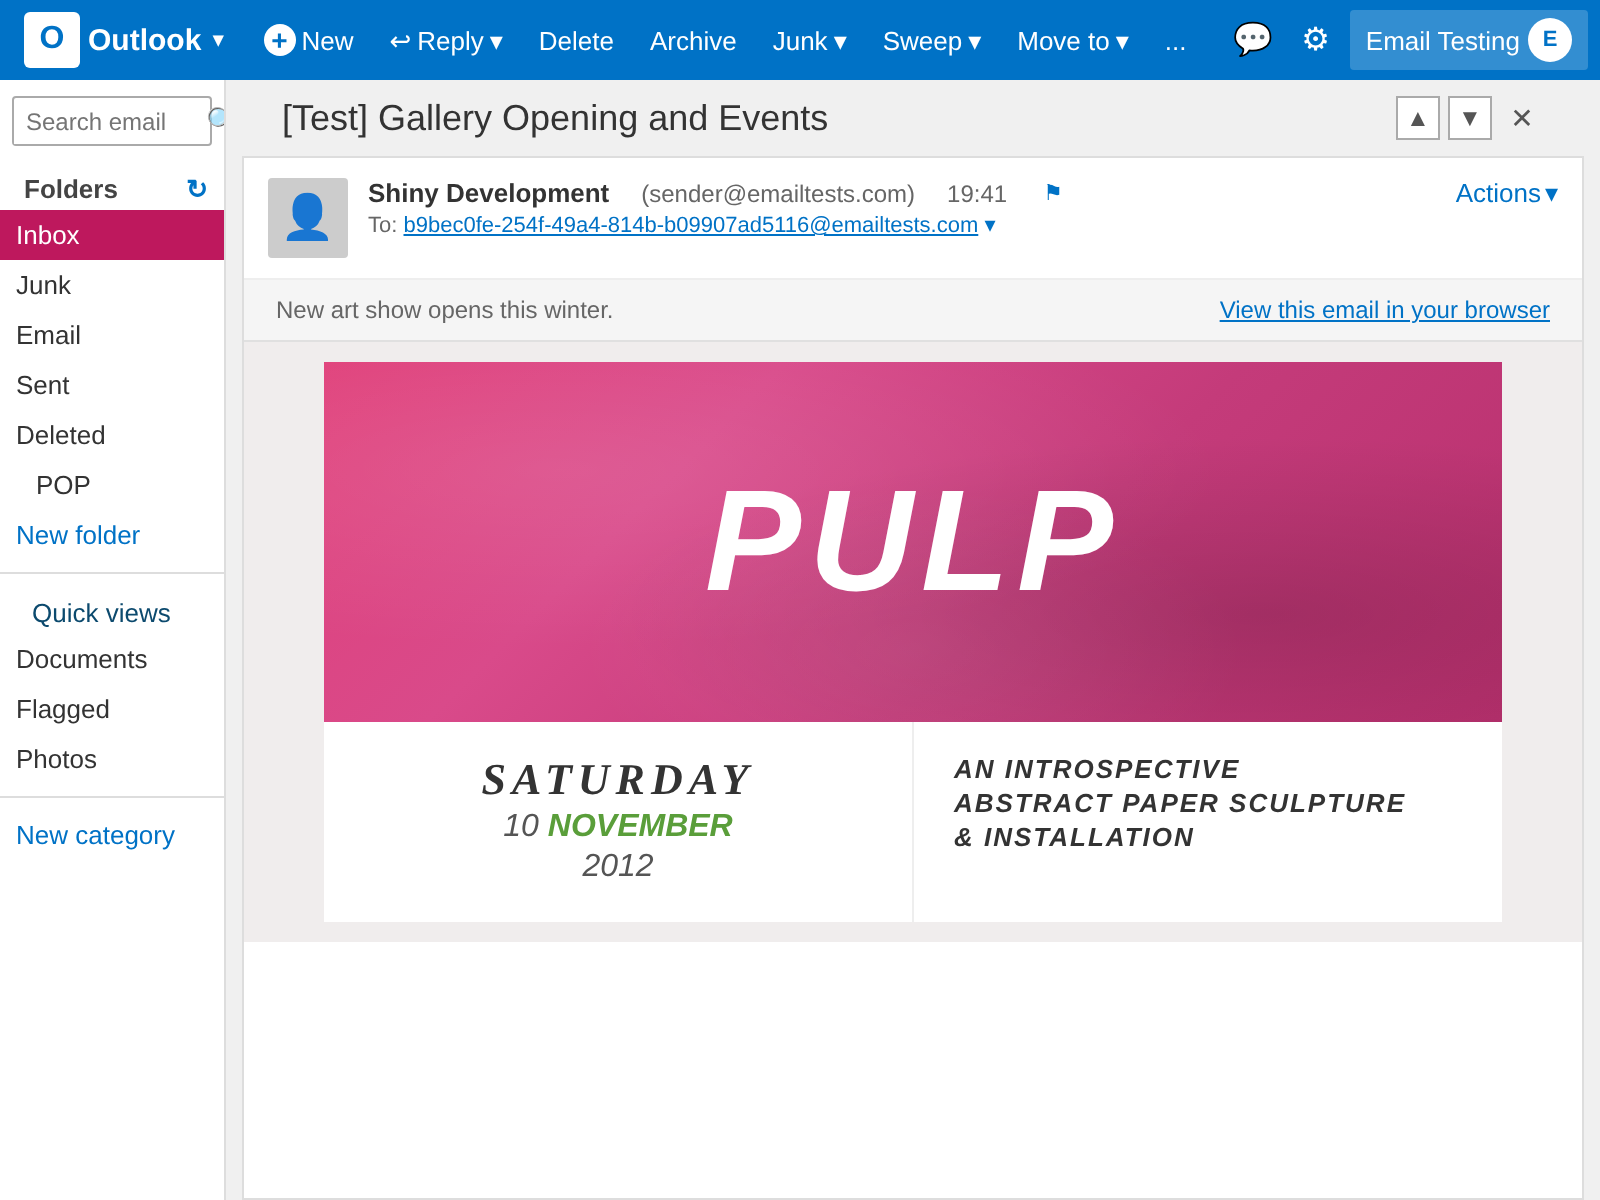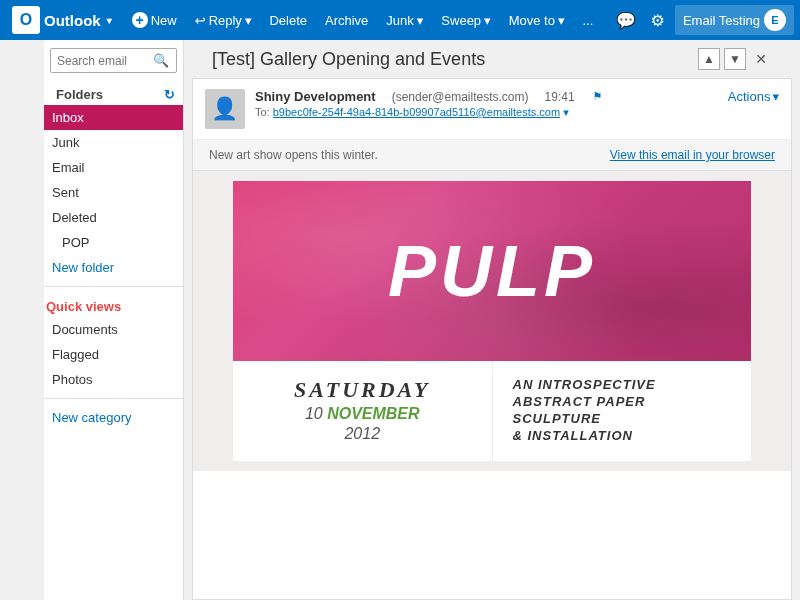--- a/index.html
+++ b/index.html
@@ -108,26 +108,25 @@
     }
 
     
     .main-layout {
       display: flex;
       height: 560px;
     }
 
     
     .sidebar {
-      width: 140px;
+      width: 113px;
       background: #fff;
       border-right: 1px solid #ddd;
       flex-shrink: 0;
       overflow-y: auto;
-      margin-left: 44px;
     }
     .sidebar-search {
       display: flex;
       align-items: center;
       margin: 8px 6px;
       border: 1px solid #aaa;
       border-radius: 2px;
       background: white;
     }
     .sidebar-search input {
@@ -167,24 +166,24 @@
     }
     .sidebar-item.active { background: #be185d; color: white; }
     .sidebar-item.indented { padding-left: 18px; }
     .sidebar-item.blue-link { color: #0072C6; }
     .sidebar-divider {
       height: 1px;
       background: #ddd;
       margin: 6px 0;
     }
     .sidebar-quick-views {
-      padding: 6px 8px 3px 2px;
-      font-size: 13px;
-      font-weight: bold;
-      color: #ef4444;
+      padding: 6px 8px 3px 16px;
+      font-size: 13px;
+      font-weight: normal;
+      color: #0c4a6e;
     }
 
     
     .email-pane {
       flex: 1;
       display: flex;
       flex-direction: column;
       background: #f0f0f0;
       overflow: hidden;
     }

